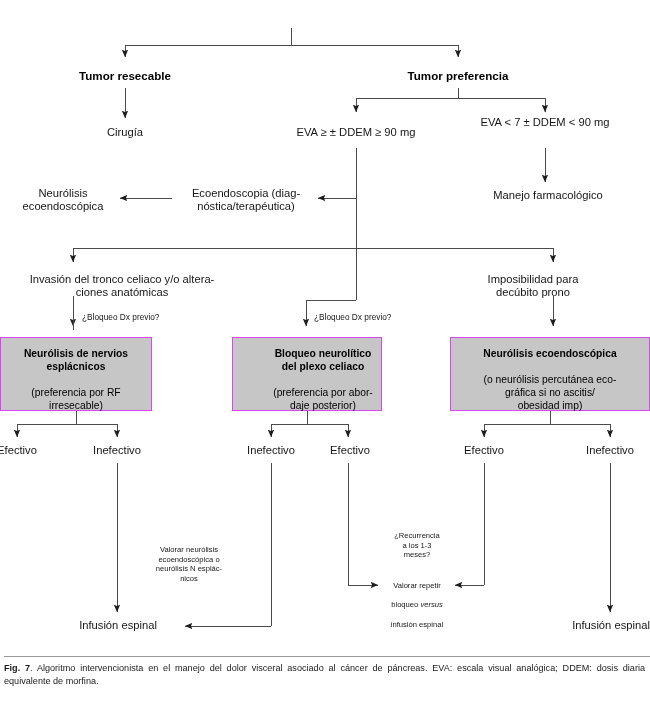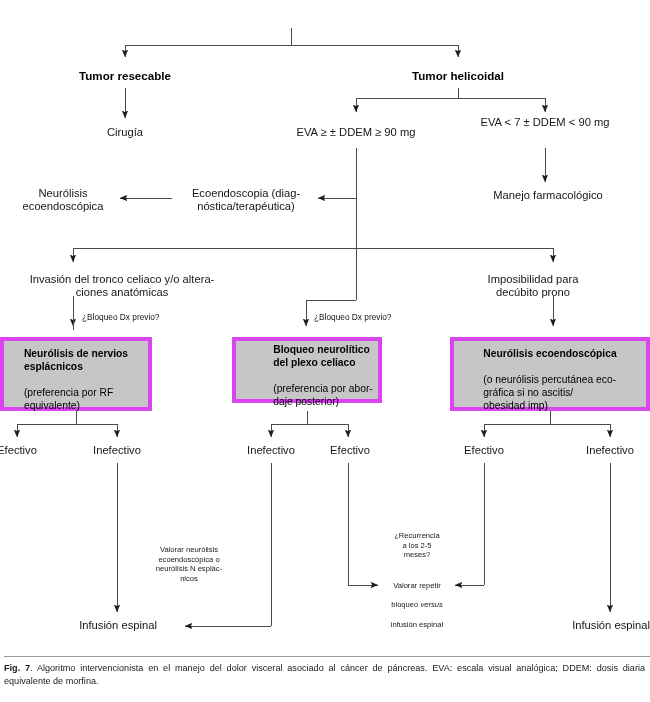--- a/index.html
+++ b/index.html
@@ -49,26 +49,26 @@
     color: #161616;
   }
   .t-tiny {
     font-size: 7.6px;
     color: #161616;
     line-height: 1.28;
   }
   .gbox {
     position: absolute;
     background: #c6c6c6;
-    border: 4px solid #d946ef;
+    border: 1px solid #d946ef;
     box-sizing: border-box;
     display: flex;
     align-items: center;
     justify-content: center;
-    text-align: left;
+    text-align: center;
     font-size: 10.3px;
     line-height: 1.25;
     color: #000;
     white-space: pre-line;
     padding: 3px 4px;
   }
   .gbox b { font-weight: bold; }
   .gbox .reg { font-weight: normal; }
   .caption-wrap {
     position: absolute;
@@ -169,21 +169,21 @@
 
       <path d="M610,463 L610,612" marker-end="url(#ah)"></path>
 
       <path d="M73,310 L73,330"></path>
     </g>
   </svg>
 
 
   <div class="node t-bold" style="left:45px; top:69px; width:160px;">Tumor resecable</div>
 
-  <div class="node t-bold" style="left:378px; top:69px; width:160px;">Tumor helicoidal</div>
+  <div class="node t-bold" style="left:378px; top:69px; width:160px;">Tumor preferencia</div>
 
   <div class="node t-plain" style="left:65px; top:126px; width:120px;">Cirugía</div>
 
   <div class="node t-plain" style="left:276px; top:126px; width:160px;">EVA ≥ ± DDEM ≥ 90 mg</div>
 
   <div class="node t-plain" style="left:465px; top:116px; width:160px;">EVA &lt; 7 ± DDEM &lt; 90 mg</div>
 
   <div class="node t-plain" style="left:8px; top:187px; width:110px;">Neurólisis
 ecoendoscópica</div>
 
@@ -200,25 +200,25 @@
 
   <div class="node t-small" style="left:82px; top:313px; width:120px; text-align:left;">¿Bloqueo Dx previo?</div>
 
   <div class="node t-small" style="left:314px; top:313px; width:120px; text-align:left;">¿Bloqueo Dx previo?</div>
 
   <div class="gbox" style="left:0px; top:337px; width:152px; height:74px;">
     <div>
       <b>Neurólisis de nervios
 esplácnicos</b><span class="reg"> </span><br>
       <span class="reg">(preferencia por RF
-equivalente)</span>
+irresecable)</span>
     </div>
   </div>
 
-  <div class="gbox" style="left:232px; top:337px; width:150px; height:66px;padding-left:36px;">
+  <div class="gbox" style="left:232px; top:337px; width:150px; height:74px;padding-left:36px;">
     <div>
       <b>Bloqueo neurolítico
 del plexo celiaco</b><br>
       <span class="reg">(preferencia por abor-
 daje posterior)</span>
     </div>
   </div>
 
   <div class="gbox" style="left:450px; top:337px; width:200px; height:74px;">
     <div>
@@ -237,21 +237,21 @@
 
   <div class="node t-plain" style="left:454px; top:444px; width:60px;">Efectivo</div>
   <div class="node t-plain" style="left:577px; top:444px; width:66px;">Inefectivo</div>
 
   <div class="node t-tiny" style="left:135px; top:545px; width:108px;">Valorar neurólisis
 ecoendoscópica o
 neurólisis N esplác-
 nicos</div>
 
   <div class="node t-tiny" style="left:378px; top:531px; width:78px;">¿Recurrencia
-a los 2-5
+a los 1-3
 meses?</div>
 
   <div class="node t-tiny" style="left:378px; top:571px; width:78px;">
     <span>Valorar repetir</span><br>
     <span>bloqueo </span><span class="ital">versus</span><br>
     <span>infusión espinal</span>
   </div>
 
   <div class="node t-plain" style="left:58px; top:619px; width:120px;">Infusión espinal</div>
 

